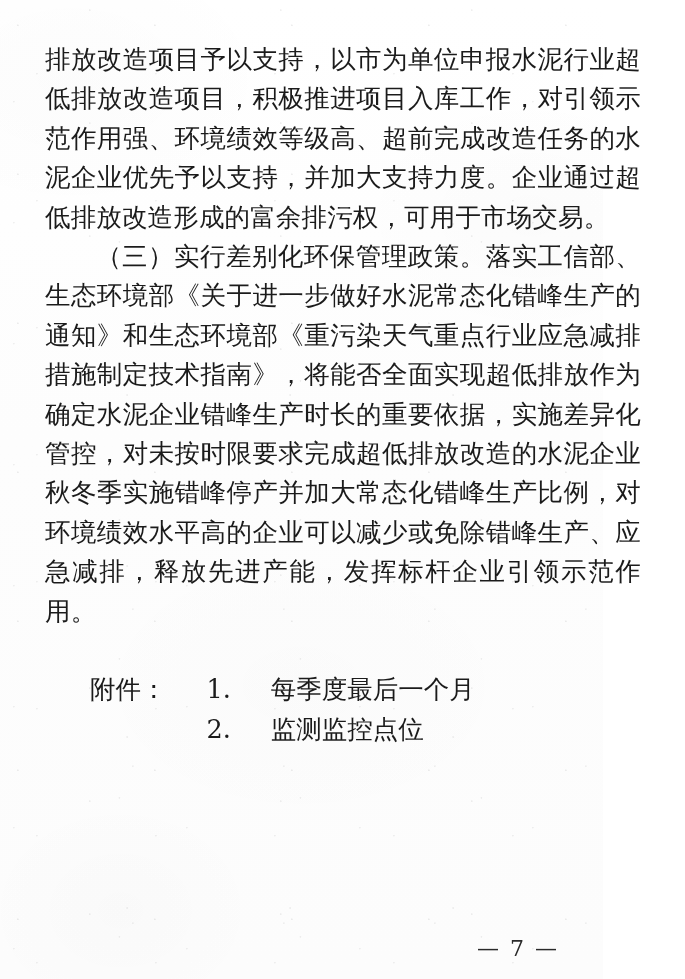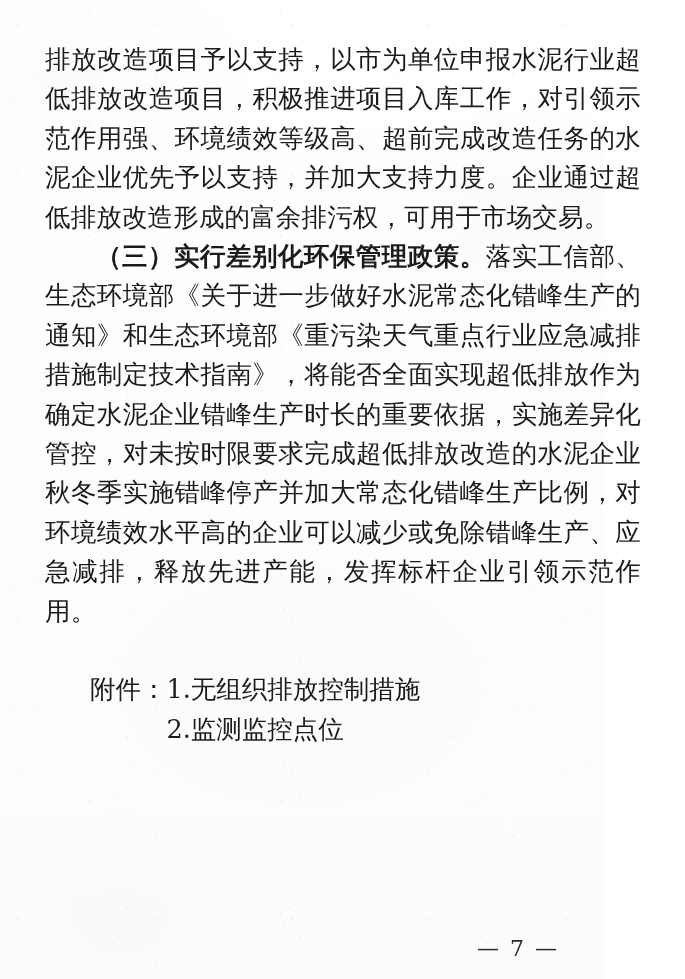--- a/index.html
+++ b/index.html
@@ -64,39 +64,40 @@
     text-justify: inter-character;
     letter-spacing: 0.15px;
     -webkit-font-smoothing: antialiased;
   }
 
   .para.indent2 {
     text-indent: 2em;
   }
 
   .strong-run {
-    font-weight: bold;
+    font-weight: normal;
     font-family: "DejaVu Sans", "Liberation Sans", sans-serif;
     letter-spacing: 0.2px;
   }
 
   .spacer-line {
     height: 39.4px;
   }
 
   
   #attachments {
     margin-top: 0;
   }
   .attach-row {
     display: flex;
     font-size: 25.5px;
     line-height: 39.4px;
     color: #1b1b1b;
     padding-left: 45px;
+    gap: 40px;
   }
   .attach-label {
     white-space: pre;
   }
   .attach-label.blank {
     visibility: hidden;
   }
   .attach-text {
     white-space: pre;
   }
@@ -131,21 +132,21 @@
     <p class="para indent2"><span class="strong-run">（三）实行差别化环保管理政策。</span><span>落实工信部、生态环境部《关于进一步做好水泥常态化错峰生产的通知》和生态环境部《重污染天气重点行业应急减排措施制定技术指南》，将能否全面实现超低排放作为确定水泥企业错峰生产时长的重要依据，实施差异化管控，对未按时限要求完成超低排放改造的水泥企业秋冬季实施错峰停产并加大常态化错峰生产比例，对环境绩效水平高的企业可以减少或免除错峰生产、应急减排，释放先进产能，发挥标杆企业引领示范作用。</span></p>
 
 
     <div class="spacer-line"></div>
 
     <div id="attachments">
 
       <div class="attach-row">
         <span class="attach-label">附件：</span>
         <span class="attach-text">1.</span>
-        <span class="attach-text">无组织排放控制措施</span>
+        <span class="attach-text">每季度最后一个月</span>
       </div>
 
       <div class="attach-row">
         <span class="attach-label blank">附件：</span>
         <span class="attach-text">2.</span>
         <span class="attach-text">监测监控点位</span>
       </div>
 
     </div>
 

